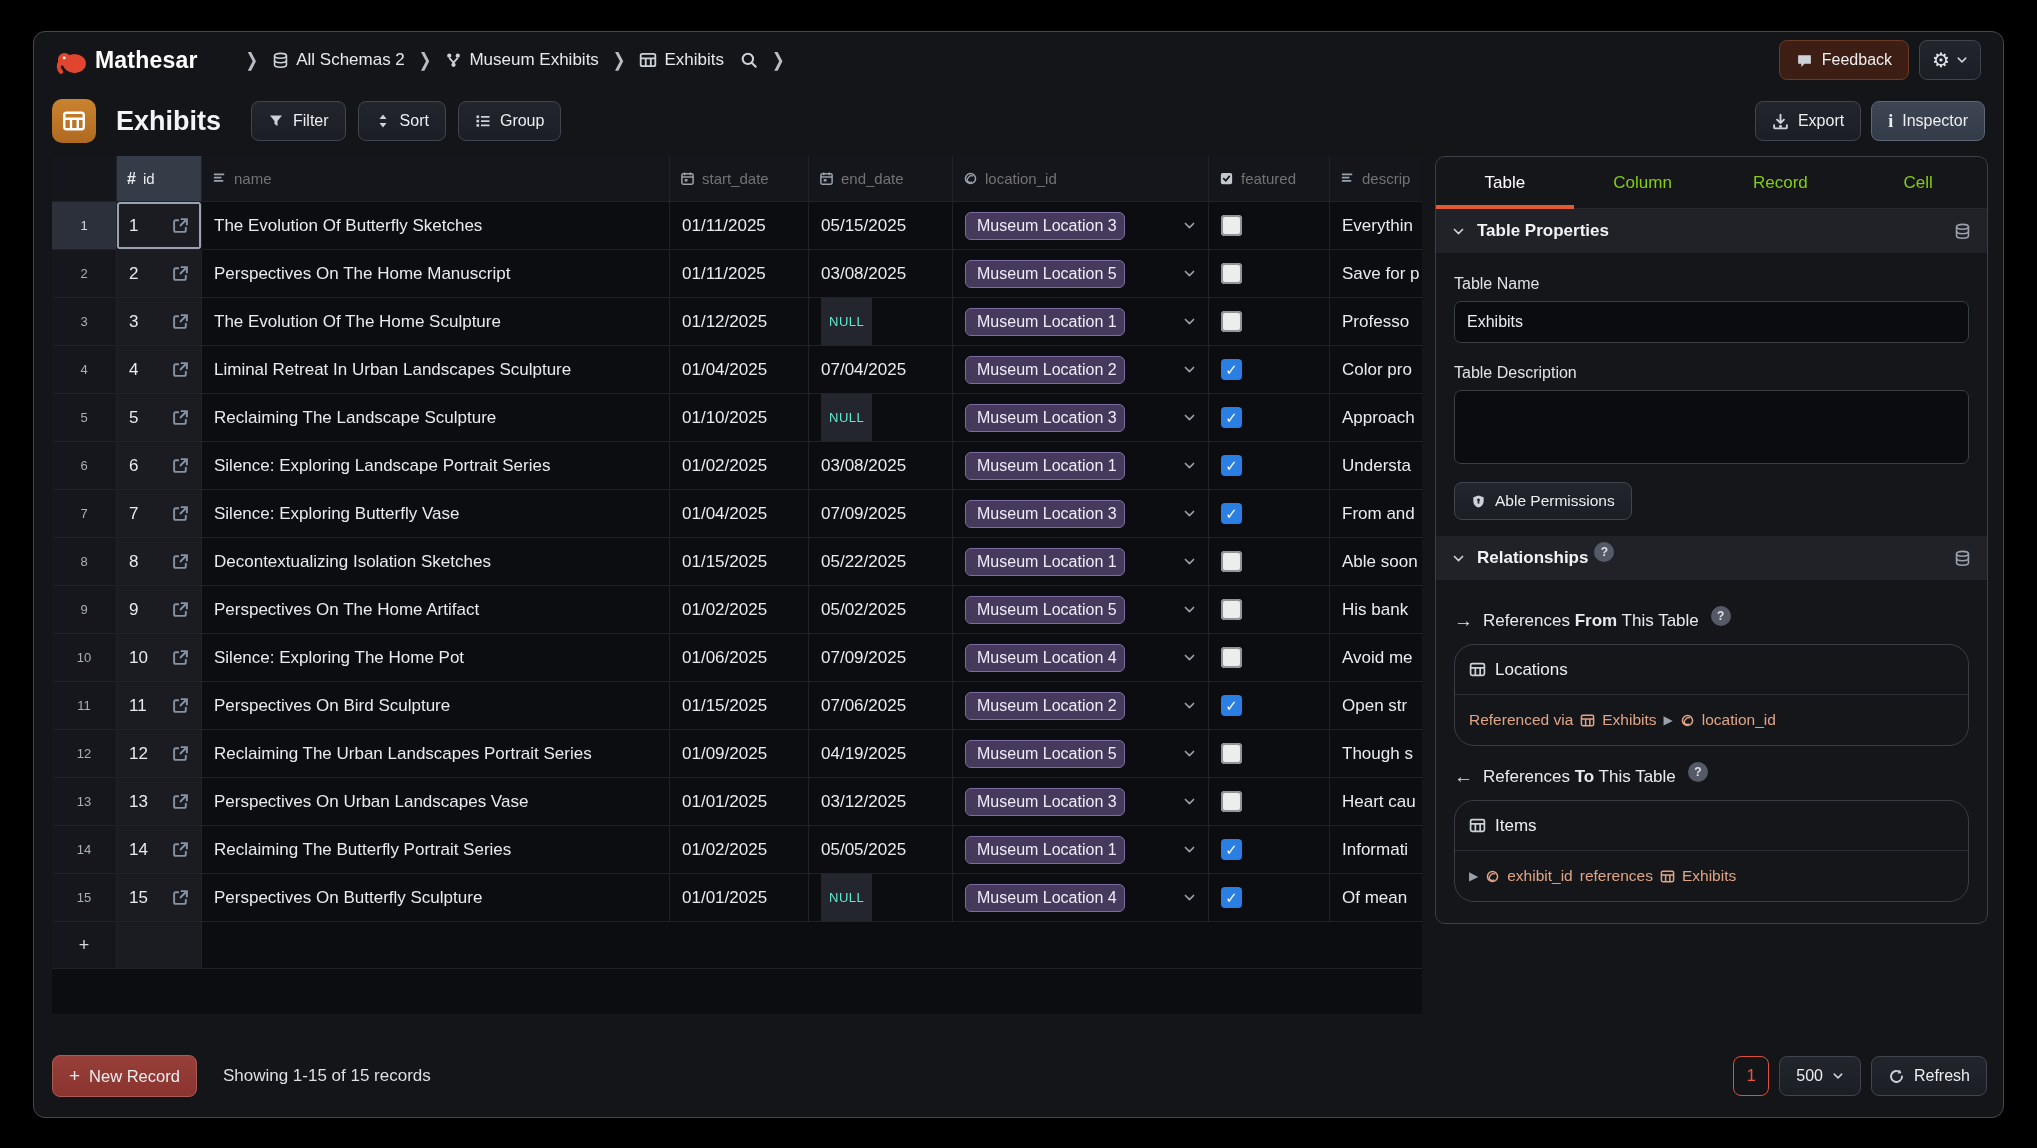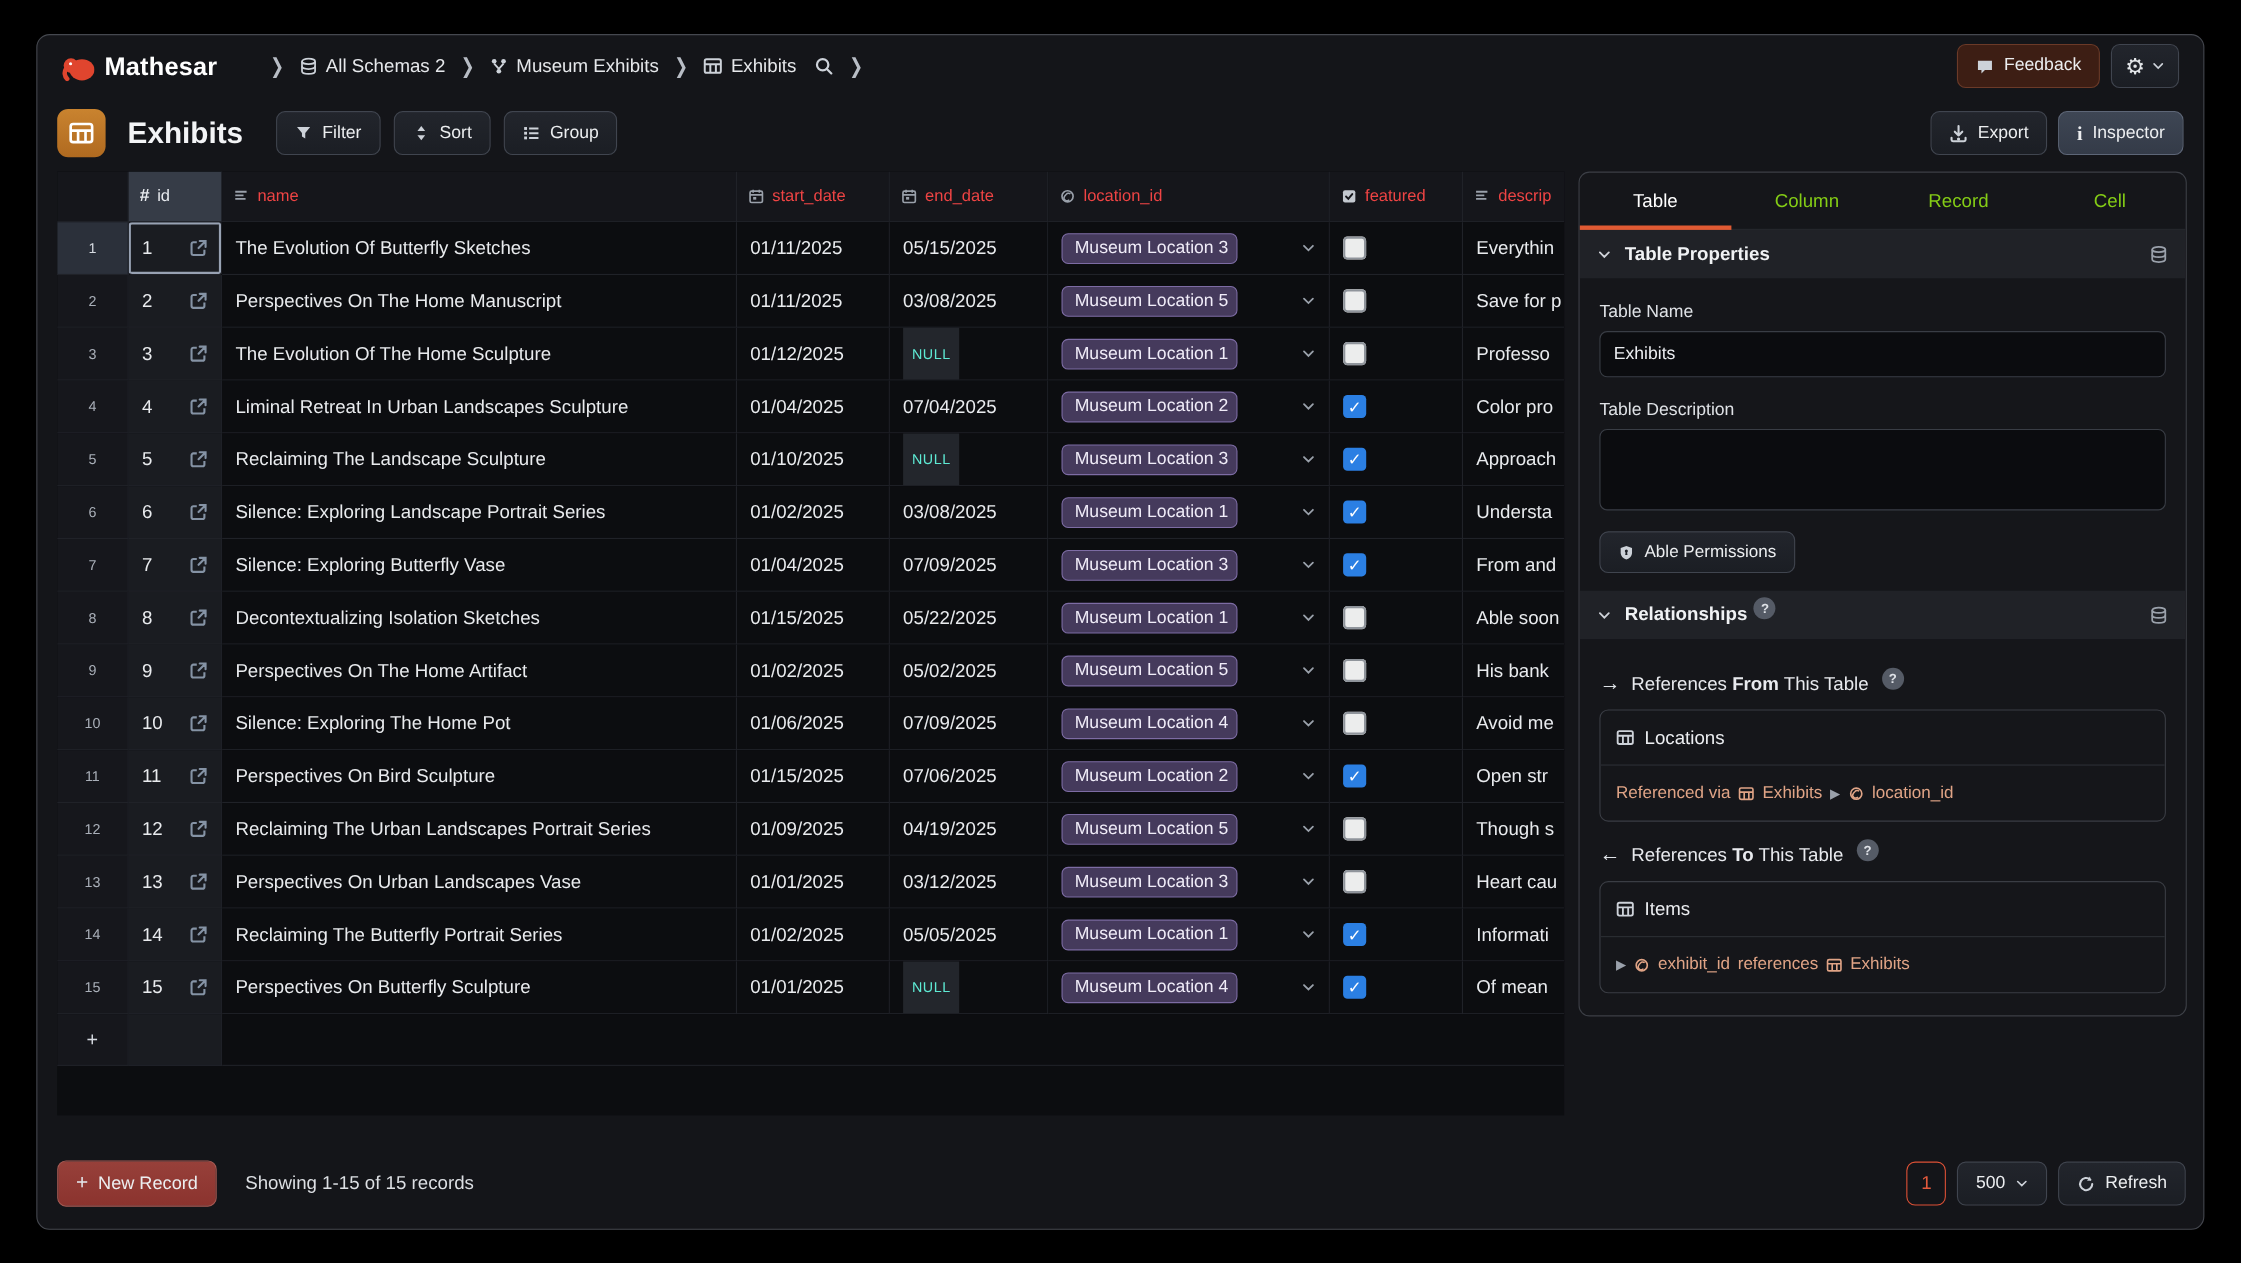--- a/index.html
+++ b/index.html
@@ -27,21 +27,21 @@
   .toolbar-right{ margin-left:auto; display:flex; gap:10px; }
   .btn-inspector{ background:linear-gradient(#3e4654,#343b48); border-color:#5d6677; }
   .i-glyph{ font-family:"Liberation Serif","DejaVu Serif",serif; font-weight:bold; font-size:18px; }
 
   
   .main{ flex:1 1 auto; display:flex; padding:2px 15px 0 18px; min-height:0; }
   .grid-wrap{ width:1370px; flex:0 0 auto; height:858px; background:#0c0d10; overflow:hidden; }
 
   .tr{ display:grid; grid-template-columns:65px 85px 468px 139px 144px 256px 121px 92px; }
   .th,.td{ border-right:1px solid #202228; border-bottom:1px solid #202228; display:flex; align-items:center; overflow:hidden; white-space:nowrap; }
-  .thead .th{ height:46px; background:#15161b; color:#ef4444; font-size:15px; gap:7px; padding:0 10px; }
+  .thead .th{ height:46px; background:#15161b; color:#737373; font-size:15px; gap:7px; padding:0 10px; }
   .thead .th .icon{ color:#9aa1ab; }
   .th.c-rownum{ background:#15161b; }
   .th.c-id{ background:#363c47; color:#e8ebef; }
   .td{ height:48px; background:#0c0d10; font-size:17px; color:#e9ebee; padding:0 12px; }
   .td.c-rownum{ background:#16171c; color:#a9afb8; font-size:13px; justify-content:center; padding:0; }
   .td.c-id{ background:#1a1c21; justify-content:space-between; }
   .td.c-id .ext{ color:#8593a5; }
   .tr.active .c-rownum{ background:#2b303a; color:#d6dae0; }
   .tr.active .c-id{ box-shadow:inset 0 0 0 2px #98a2b3; border-radius:3px; }
   .null-chip{ background:#23262c; color:#5eead4; font-size:13px; letter-spacing:.5px; padding:20px 8px; border-radius:4px; }
@@ -67,21 +67,21 @@
   .sect-title{ font-size:17px; font-weight:bold; color:#f0f2f4; }
   .sect-head .icon-db{ margin-left:auto; color:#9aa1ab; }
   .help-badge{ width:20px; height:20px; border-radius:50%; background:#555b66; color:#dfe2e7; font-size:12px; font-weight:bold; display:inline-flex; align-items:center; justify-content:center; margin-left:2px; cursor:pointer; }
   .insp-body{ padding:14px 18px 0 18px; }
   .field-label{ font-size:16px; color:#dfe2e6; margin:8px 0 8px; }
   .text-input{ width:100%; height:42px; background:#0b0c0f; border:1px solid #393d45; border-radius:7px; color:#eceef1; font-size:16px; padding:0 12px; font-family:inherit; }
   .text-area{ width:100%; height:74px; background:#0b0c0f; border:1px solid #393d45; border-radius:7px; color:#eceef1; font-size:16px; padding:8px 12px; resize:none; font-family:inherit; }
   .btn-small{ margin:14px 0 16px; height:38px; font-size:15.5px; }
   .rel-row-head{ display:flex; align-items:center; gap:10px; font-size:17px; color:#e8eaee; margin:16px 0 12px; }
   .rel-row-head .arrow{ font-size:19px; color:#dfe3e8; }
-  .rel-card{ border:1px solid #3a3d44; border-radius:8px; overflow:hidden; margin-bottom:10px; }
+  .rel-card{ border:1px solid #3a3d44; border-radius:20px; overflow:hidden; margin-bottom:10px; }
   .rel-card-title{ display:flex; align-items:center; gap:9px; height:50px; padding:0 14px; font-size:17px; color:#eceef1; border-bottom:1px solid #2c2f35; }
   .rel-card-detail{ display:flex; align-items:center; gap:7px; height:50px; padding:0 14px; font-size:15.5px; color:#e0a486; cursor:pointer; }
   .rel-card-detail .tri{ color:#9aa1ab; font-size:12px; }
   .rel-card-detail .icon{ color:#e0a486; }
   .btn-create{ margin:16px 0; height:40px; }
   .plus-glyph{ font-size:19px; color:#e3e6ea; }
 
   
   .footer{ flex:0 0 auto; height:58px; margin:6px 16px 12px 18px; display:flex; align-items:center; }
   .btn-newrec{ background:linear-gradient(#97403a,#8b332e); border:1px solid #a85b54; height:42px; font-size:16.5px; }

